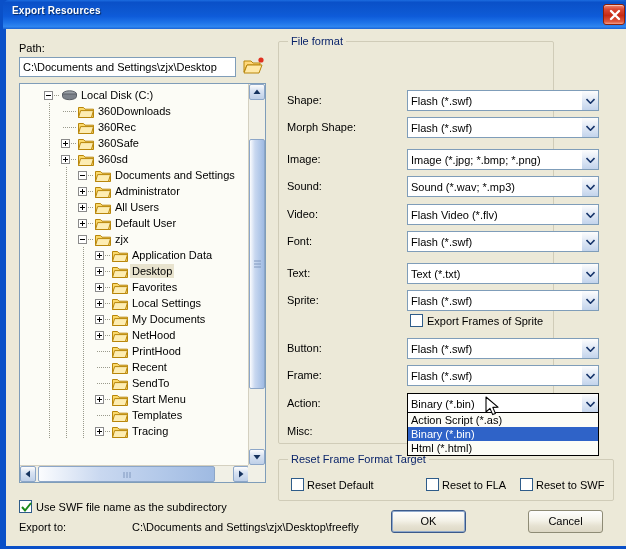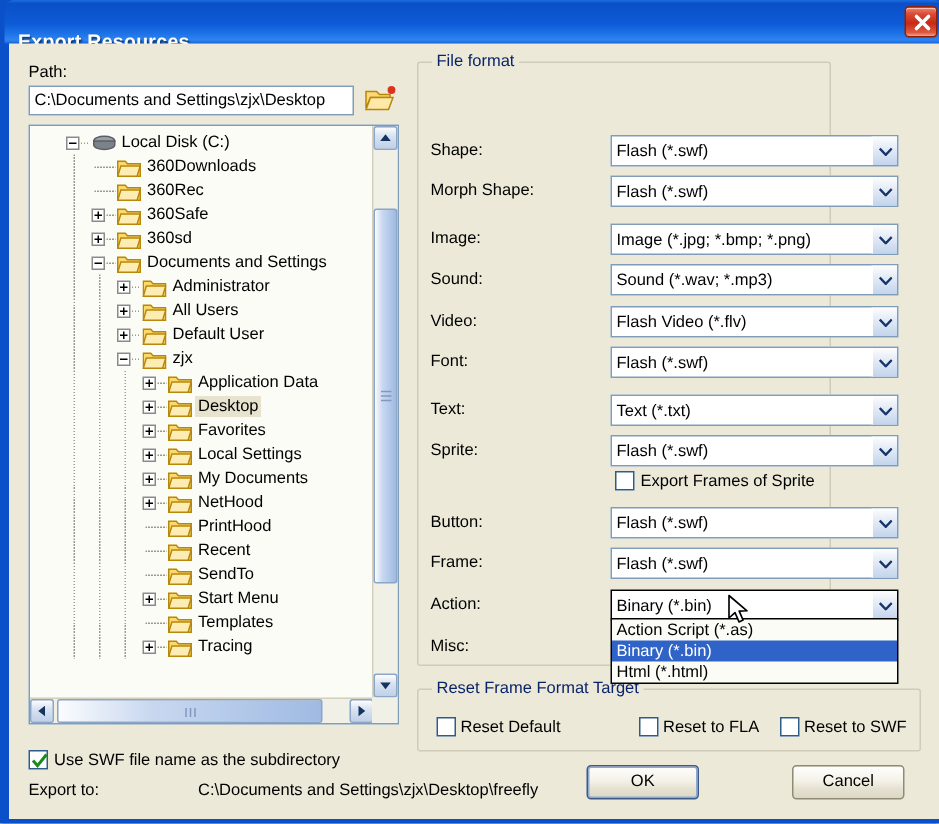--- a/index.html
+++ b/index.html
@@ -15,22 +15,22 @@
     border:3px solid #0a50c8; border-top:none;
     border-radius:0 0 3px 3px;
   }
   
   #titlebar {
     position:absolute; left:0; top:0; width:626px; height:29px;
     background:linear-gradient(180deg,#1C6DE0 0%,#0A50C8 8%,#0D58D2 42%,#0E5BD9 56%,#1E73E8 78%,#2E85F0 92%,#1A63D4 100%);
     border-radius:6px 6px 0 0;
   }
   #title-text {
-    position:absolute; left:9px; top:20px;
-    color:#fff; font-size:13px; font-weight:bold;
+    position:absolute; left:9px; top:5px;
+    color:#fff; font-size:10px; font-weight:bold;
     text-shadow:1px 1px 1px rgba(0,0,0,.55);
     letter-spacing:.2px;
   }
   #close-btn {
     position:absolute; right:4px; top:4px; width:22px; height:21px;
     background:linear-gradient(180deg,#F08A72 0%,#DC4A36 22%,#C62A14 55%,#E05A40 88%,#F3A08C 100%);
     border:1px solid #8e2008; border-radius:3px;
     box-shadow:inset 0 1px 0 rgba(255,255,255,.5);
   }
   #close-btn svg { position:absolute; left:3px; top:2px; }
@@ -228,21 +228,21 @@
           <div class="trow" style="top: 67px;">
             <div class="dline" style="left: 29px; top: 0px; height: 16px;"></div>
             <div class="plus expand" style="left: 41px;"></div>
             <div class="hline" style="left: 51px; top: 8px; width: 6px;"></div>
             <div class="folder" style="left: 58px;"><svg width="16" height="13" viewBox="0 0 16 13">
                 <path d="M0.5 2.5 L5.5 2.5 L7 4.2 L15.5 4.2 L15.5 12.5 L0.5 12.5 Z" fill="#FBD96B" stroke="#B8860B" stroke-width="1"></path>
                 <path d="M0.5 12.5 L2.6 5.6 L15.5 5.6 L13.4 12.5 Z" fill="#FDEDB3" stroke="#B8860B" stroke-width="1"></path>
               </svg></div>
             <div class="tname" style="left: 76px;">360sd</div>
           </div>
-          <div class="trow" style="top: 83px;">
+          <div class="trow" style="top: 83px; margin-left: 17px;">
             <div class="dline" style="left: 29px; top: 0px; height: 16px;"></div>
             <div class="plus" style="left: 41px;"></div>
             <div class="hline" style="left: 51px; top: 8px; width: 6px;"></div>
             <div class="folder" style="left: 58px;"><svg width="16" height="13" viewBox="0 0 16 13">
                 <path d="M0.5 2.5 L5.5 2.5 L7 4.2 L15.5 4.2 L15.5 12.5 L0.5 12.5 Z" fill="#FBD96B" stroke="#B8860B" stroke-width="1"></path>
                 <path d="M0.5 12.5 L2.6 5.6 L15.5 5.6 L13.4 12.5 Z" fill="#FDEDB3" stroke="#B8860B" stroke-width="1"></path>
               </svg></div>
             <div class="tname" style="left: 76px;">Documents and Settings</div>
           </div>
           <div class="trow" style="top: 99px;">

